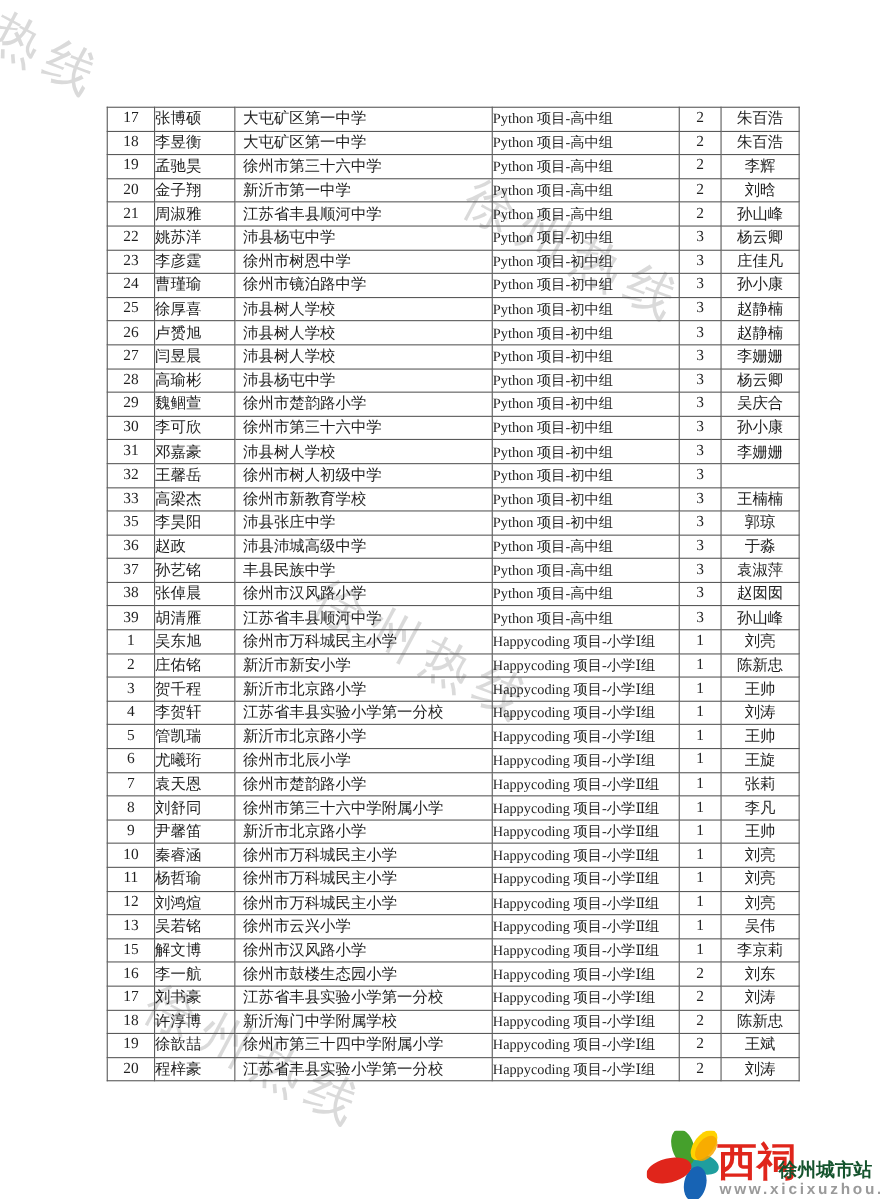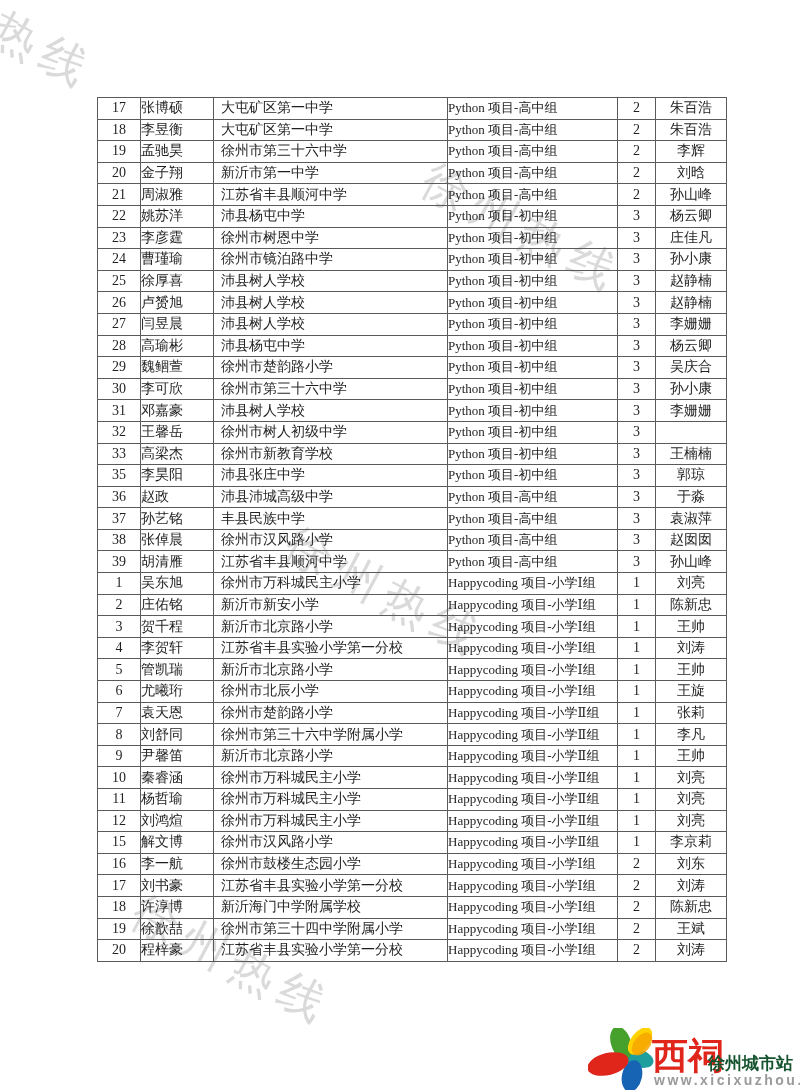--- a/index.html
+++ b/index.html
@@ -319,20 +319,28 @@
           <td class="c4">1</td>
           <td class="c5">刘亮</td>
         </tr>
         <tr>
           <td class="c0">12</td>
           <td class="c1">刘鸿煊</td>
           <td class="c2">徐州市万科城民主小学</td>
           <td class="c3">Happycoding 项目-小学Ⅱ组</td>
           <td class="c4">1</td>
           <td class="c5">刘亮</td>
+        </tr>
+        <tr>
+          <td class="c0">13</td>
+          <td class="c1">吴若铭</td>
+          <td class="c2">徐州市云兴小学</td>
+          <td class="c3">Happycoding 项目-小学Ⅱ组</td>
+          <td class="c4">1</td>
+          <td class="c5">吴伟</td>
         </tr>
         <tr>
           <td class="c0">15</td>
           <td class="c1">解文博</td>
           <td class="c2">徐州市汉风路小学</td>
           <td class="c3">Happycoding 项目-小学Ⅱ组</td>
           <td class="c4">1</td>
           <td class="c5">李京莉</td>
         </tr>
         <tr>

